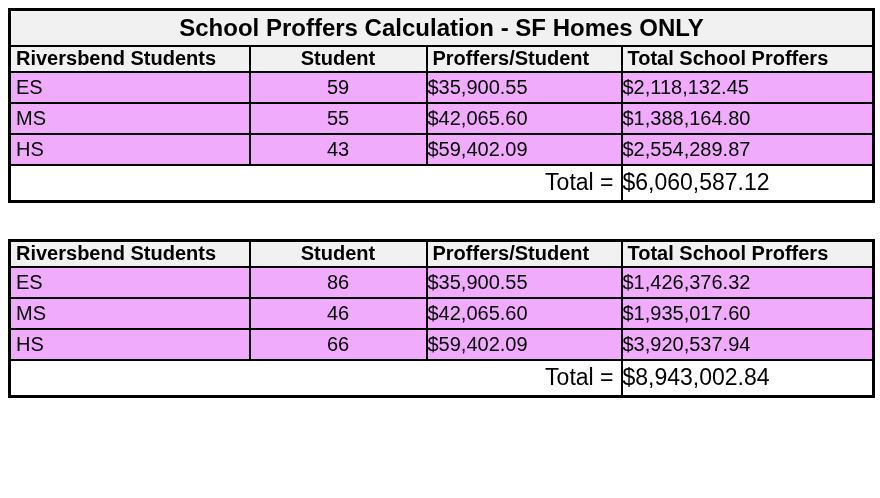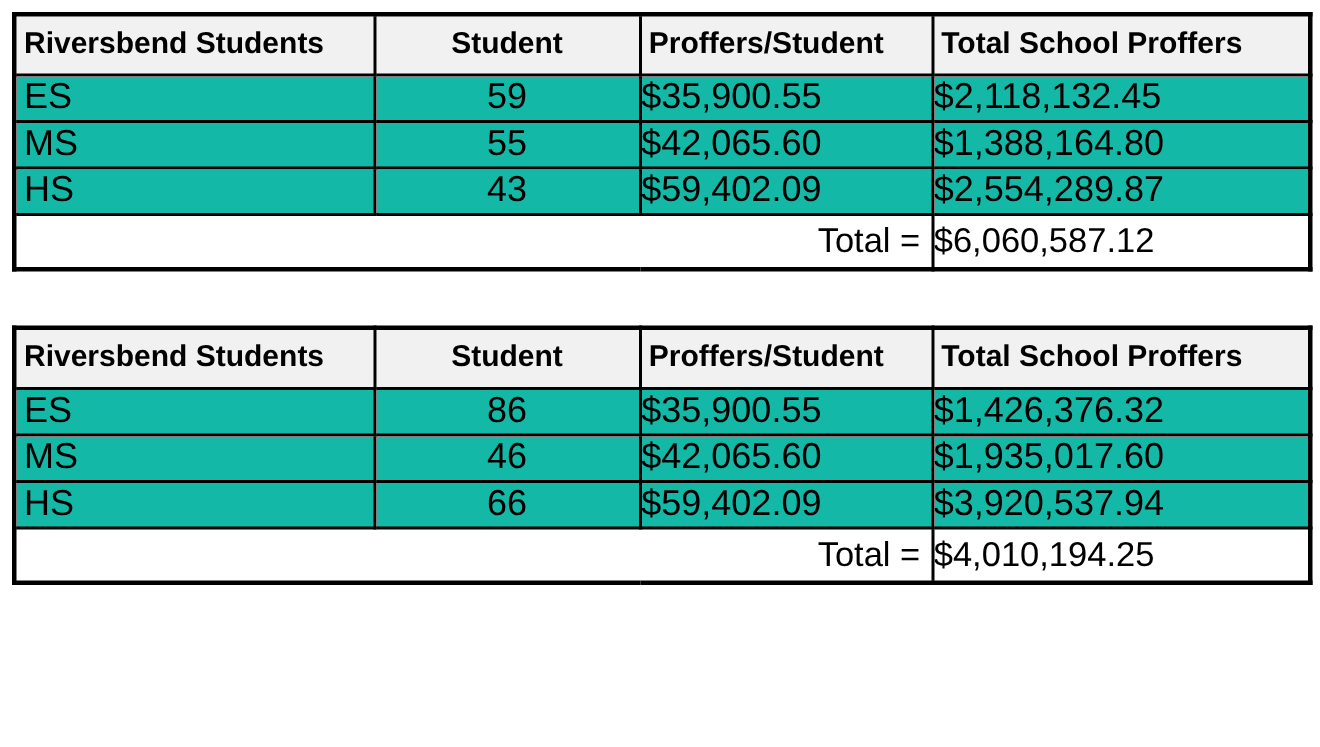--- a/index.html
+++ b/index.html
@@ -35,26 +35,26 @@
     text-align: center;
     font-weight: bold;
     font-size: 24px;
     height: 36px;
     padding: 0;
   }
   tr.header-row th {
     background: #f1f1f1;
     font-weight: bold;
     font-size: 20px;
-    height: 40px;
+    height: 26px;
     padding: 0;
   }
   tr.data-row td {
-    background: #14b8a6;
-    font-size: 24px;
+    background: #f0abfc;
+    font-size: 20px;
     height: 31px;
     padding: 0;
   }
   tr.total-row td {
     background: #ffffff;
     font-weight: normal;
     font-size: 23px;
     height: 37px;
     padding: 0;
   }
@@ -69,20 +69,23 @@
 <div class="page">
 
   <table class="proffers">
     <colgroup>
       <col style="width:240px">
         <col style="width:177px">
         <col style="width:195px">
         <col style="width:252px">
     </colgroup>
     <tbody>
+      <tr class="title-row">
+        <td colspan="4">School Proffers Calculation - SF Homes ONLY</td>
+      </tr>
       <tr class="header-row">
         <th class="al">Riversbend Students</th>
         <th class="ac">Student</th>
         <th class="al">Proffers/Student</th>
         <th class="al">Total School Proffers</th>
       </tr>
       <tr class="data-row">
         <td class="al">ES</td>
         <td class="ac">59</td>
         <td class="ar">$35,900.55</td>
@@ -136,18 +139,18 @@
         <td class="ar">$1,935,017.60</td>
       </tr>
       <tr class="data-row">
         <td class="al">HS</td>
         <td class="ac">66</td>
         <td class="ar">$59,402.09</td>
         <td class="ar">$3,920,537.94</td>
       </tr>
       <tr class="total-row">
         <td colspan="3" class="total-label">Total =</td>
-        <td class="ar">$4,010,194.25</td>
+        <td class="ar">$8,943,002.84</td>
       </tr>
     </tbody>
   </table>
 
 </div>
 
 </body></html>

